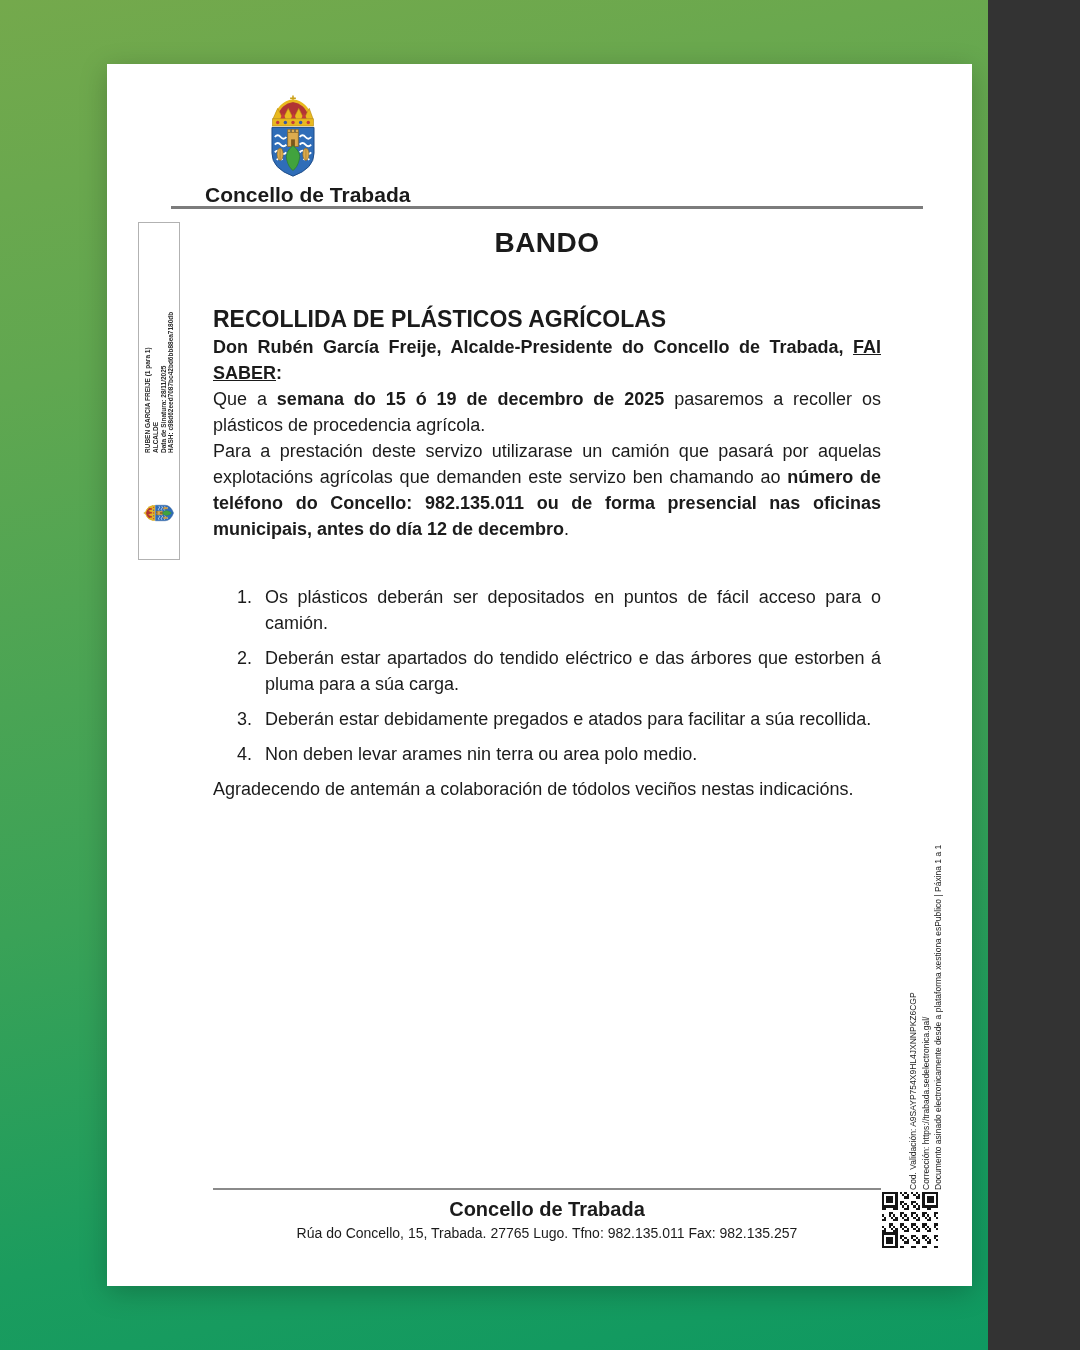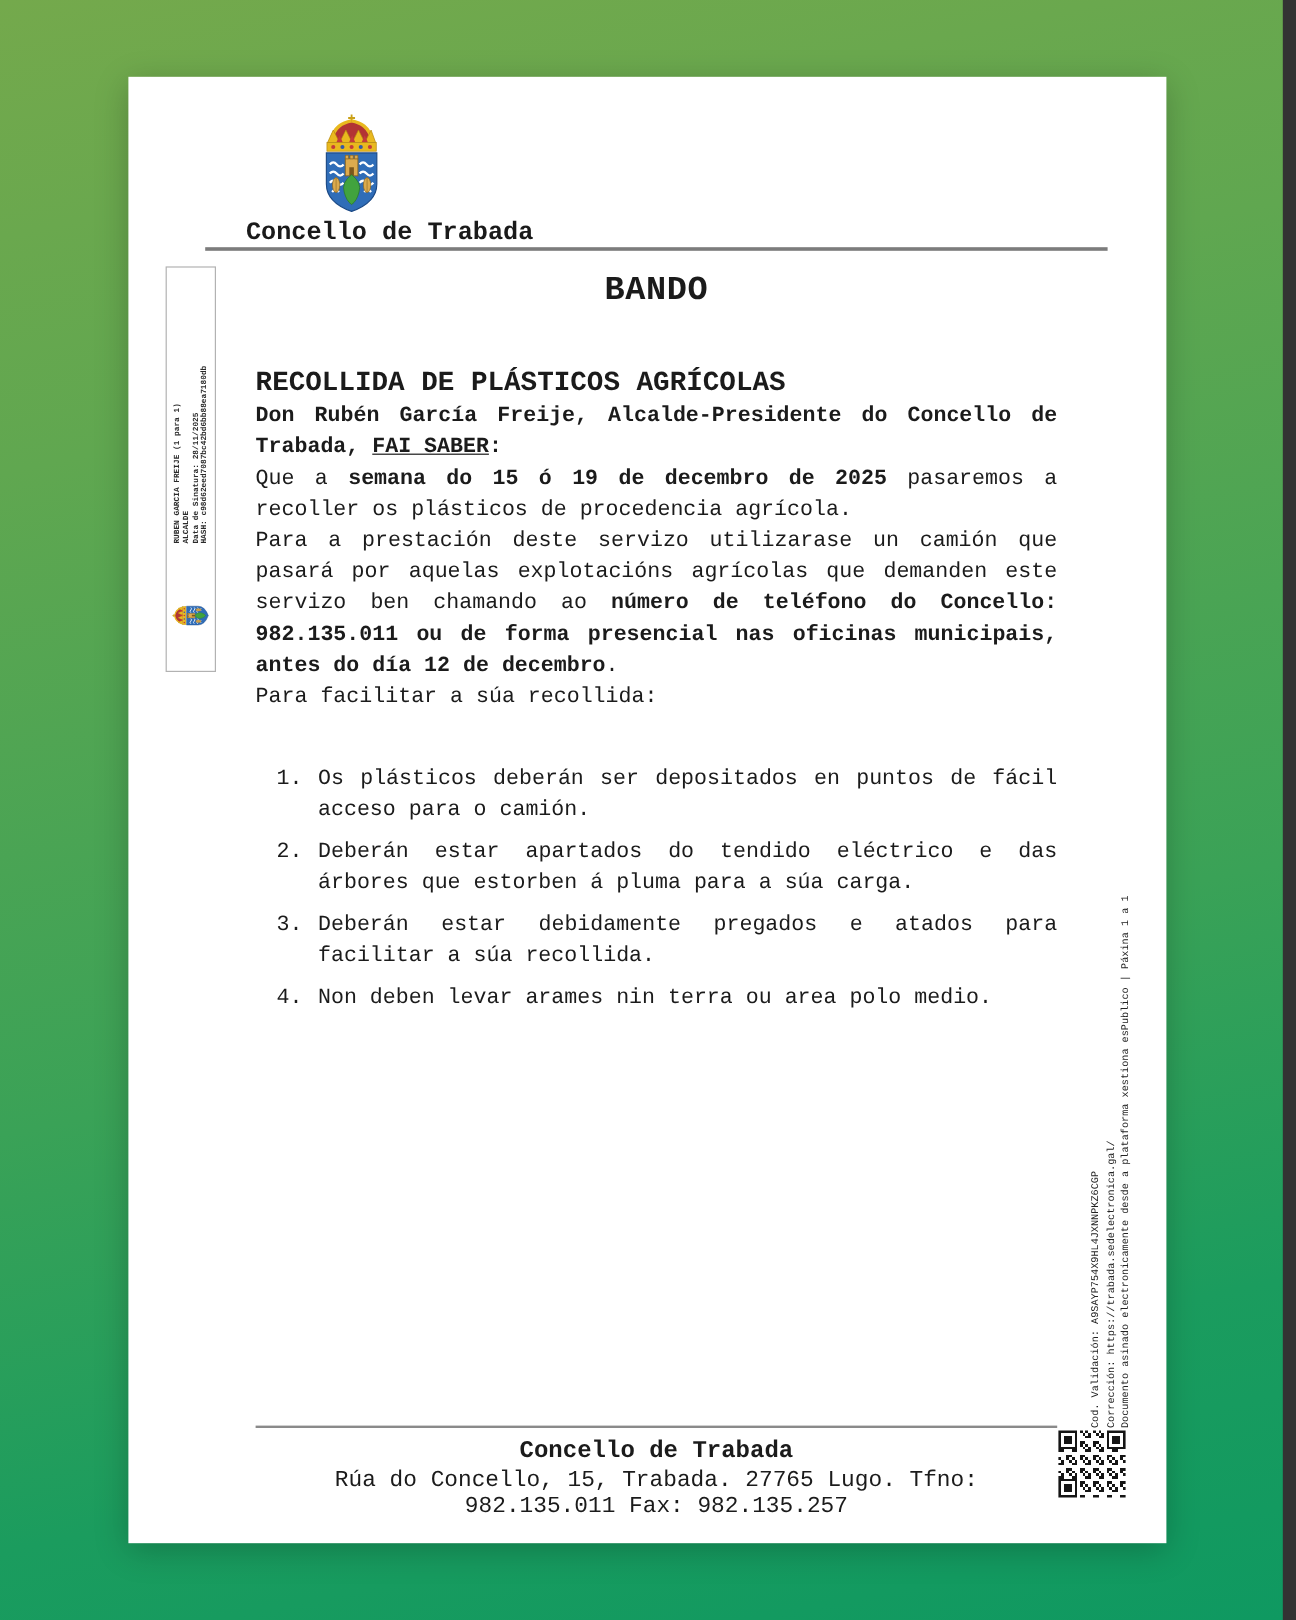--- a/index.html
+++ b/index.html
@@ -1,19 +1,19 @@
 <!DOCTYPE html>
 <html><head>
 <meta charset="utf-8">
 <style>
   html,body{margin:0;padding:0;background:#333;}
   .bg{
-    position:relative;width:1069px;height:1350px;overflow:hidden;
+    position:relative;width:988px;height:1350px;overflow:hidden;
     background:linear-gradient(168deg,#74a94c 0%,#60a750 25%,#3aa257 60%,#1b9c5e 82%,#0f9961 100%);
-    font-family:Liberation Mono, monospace;
+    font-family:Liberation Sans, sans-serif;
   }
   .page{
     position:absolute;left:107px;top:64px;width:865px;height:1222px;
     background:#ffffff;box-shadow:0 6px 26px rgba(0,0,0,.22);
   }
   
   .header-block{position:absolute;left:98px;top:30px;width:176px;text-align:center;}
   .crest{display:block;margin:0 auto;}
   .org-name{font-weight:bold;font-size:21px;color:#1a1a1a;margin-top:3px;white-space:nowrap;}
   .header-rule{position:absolute;left:64px;top:142px;width:752px;height:3px;background:#7c7c7c;}
@@ -38,21 +38,21 @@
   .list{margin-top:42px;}
   .li{display:flex;margin-bottom:9px;}
   .num{flex:none;width:39px;text-align:right;margin-right:13px;}
   .litext{flex:1;text-align:justify;}
   .closing{margin-top:36px;}
   .signoff{margin-top:36px;font-weight:bold;}
   
   .footer{position:absolute;left:106px;top:1124px;width:668px;text-align:center;color:#1b1b1b;}
   .footer-rule{height:2px;background:#8a8a8a;margin-bottom:7px;}
   .footer-org{font-weight:bold;font-size:20px;line-height:25px;}
-  .footer-address{font-size:19px;line-height:22px;}
+  .footer-address{font-size:14px;line-height:22px;}
   
   .qr{position:absolute;left:775px;top:1128px;width:56px;height:56px;}
   .qr svg{display:block;width:56px;height:56px;}
   .vright{position:absolute;left:800px;top:742px;width:38px;height:384px;}
   .vright-inner{width:384px;transform-origin:top left;transform:rotate(-90deg) translate(-100%,0);
     font-size:8.5px;line-height:12.5px;color:#222;}
   .vright-inner div{white-space:nowrap;}
 </style>
 </head>
 <body>
@@ -125,41 +125,41 @@
     <div class="content">
       <h1 class="title">BANDO</h1>
       <h2 class="subtitle">RECOLLIDA DE PLÁSTICOS AGRÍCOLAS</h2>
 
       <p class="intro"><span>Don Rubén García Freije, Alcalde-Presidente do Concello de Trabada, </span><span class="u">FAI SABER</span><span>:</span></p>
 
       <p class="p1"><span>Que a </span><b>semana do 15 ó 19 de decembro de 2025</b><span> pasaremos a recoller os plásticos de procedencia agrícola.</span></p>
 
       <p class="p2"><span>Para a prestación deste servizo utilizarase un camión que pasará por aquelas explotacións agrícolas que demanden este servizo ben chamando ao </span><b>número de teléfono do Concello: 982.135.011 ou de forma presencial nas oficinas municipais, antes do día 12 de decembro</b><span>.</span></p>
 
-      <p class="p3">Para facilitar a súa recollida:</p>
 
       <div class="list">
         <div class="li">
           <span class="num">1.</span>
           <span class="litext">Os plásticos deberán ser depositados en puntos de fácil acceso para o camión.</span>
         </div>
         <div class="li">
           <span class="num">2.</span>
           <span class="litext">Deberán estar apartados do tendido eléctrico e das árbores que estorben á pluma para a súa carga.</span>
         </div>
         <div class="li">
           <span class="num">3.</span>
           <span class="litext">Deberán estar debidamente pregados e atados para facilitar a súa recollida.</span>
         </div>
         <div class="li">
           <span class="num">4.</span>
           <span class="litext">Non deben levar arames nin terra ou area polo medio.</span>
         </div>
       </div>
 
+      <p class="closing">Agradecendo de antemán a colaboración de tódolos veciños nestas indicacións.</p>
     </div>
 
     <div class="footer">
       <div class="footer-rule"></div>
       <div class="footer-org">Concello de Trabada</div>
       <div class="footer-address">Rúa do Concello, 15, Trabada. 27765 Lugo. Tfno: 982.135.011 Fax: 982.135.257</div>
     </div>
 
     <div class="qr">
       <svg viewBox="0 0 25 25" xmlns="http://www.w3.org/2000/svg">

